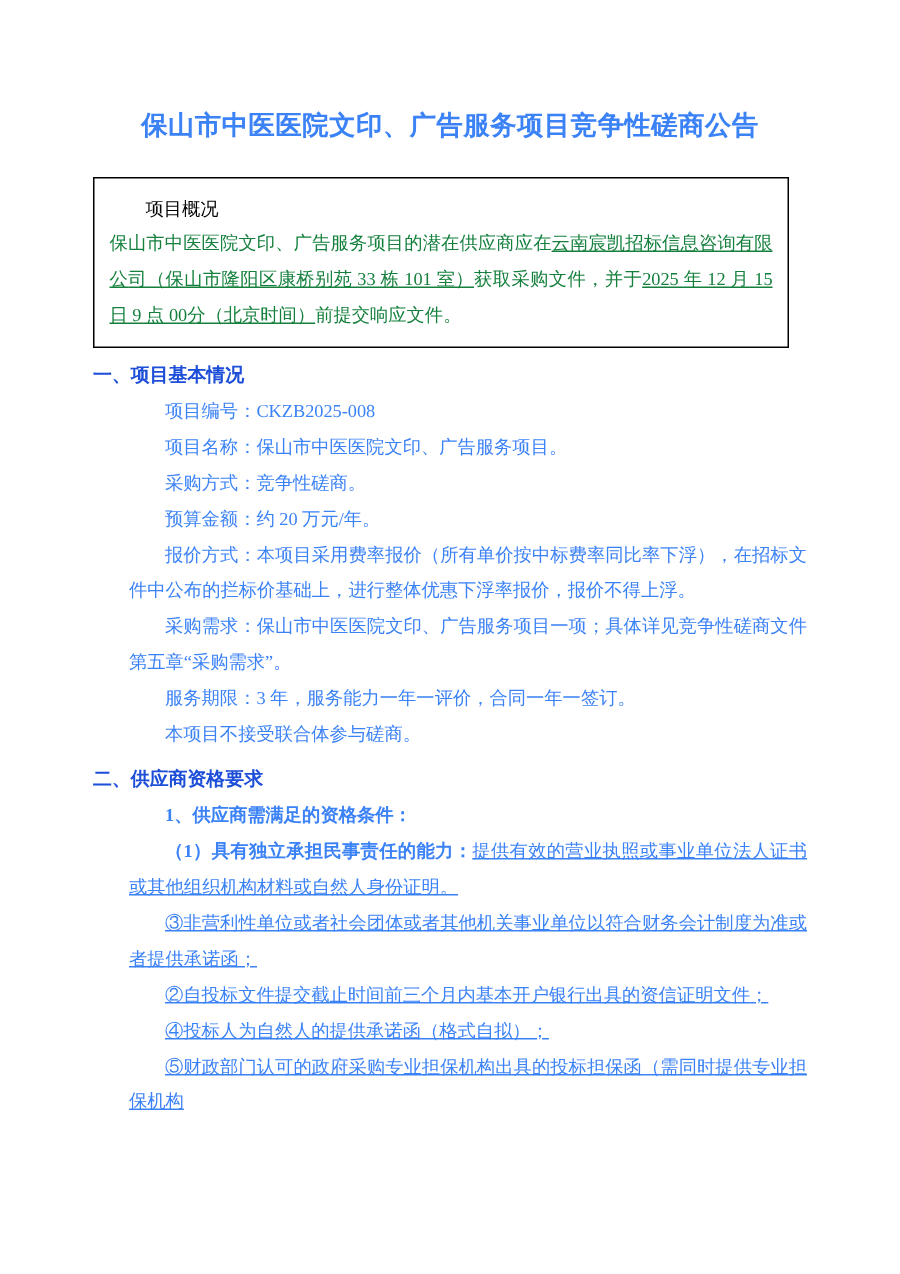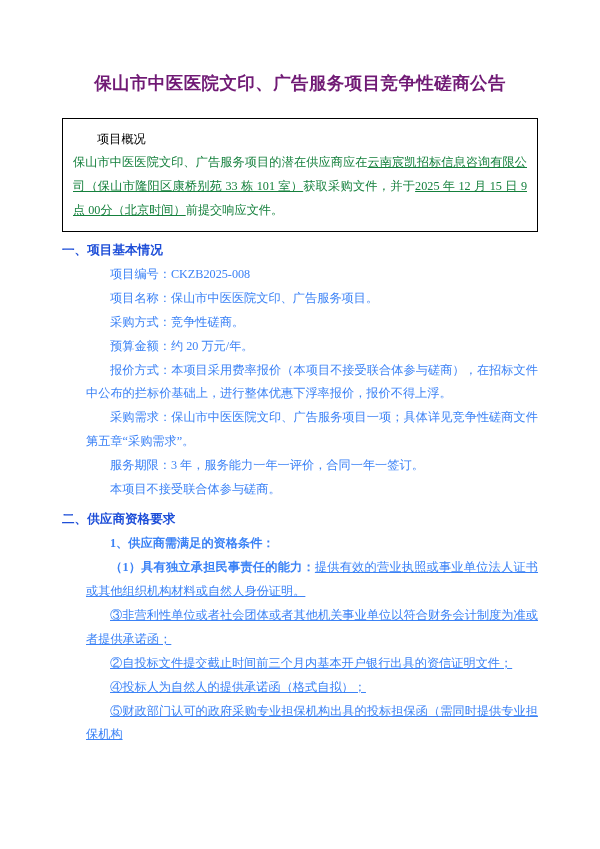--- a/index.html
+++ b/index.html
@@ -25,26 +25,26 @@
     top: 70px;
     width: 476px;
   }
   .doc-title {
     font-size: 17.5px;
     font-weight: bold;
     text-align: center;
     letter-spacing: 0.4px;
     line-height: 1.5;
     margin: 0 0 22px 0;
-    color: #701a75;
+    color: #3b82f6;
   }
   .overview-box {
     border: 1px solid #000;
     padding: 9px 10px 8px 10px;
-    margin: 0 0 6px 0;
+    margin: 0 12px 6px 0;
     box-sizing: border-box;
   }
   .overview-head {
     font-size: 12.2px;
     line-height: 1.9;
     margin-left: 24px;
     color: #000;
   }
   .overview-body {
     font-size: 12.2px;
@@ -93,21 +93,21 @@
         <span>保山市中医医院文印、广告服务项目的潜在供应商应在</span><span class="u">云南宸凯招标信息咨询有限公</span><span class="u">司（保山市隆阳区康桥别苑 33 栋 101 室）</span><span>获取采购文件，并于</span><span class="u">2025 年 12 月 15 日 9 点 00</span><span class="u">分（北京时间）</span><span>前提交响应文件。</span>
       </div>
     </div>
 
     <div class="section-title">一、项目基本情况</div>
 
     <p class="para indent2">项目编号：CKZB2025-008</p>
     <p class="para indent2">项目名称：保山市中医医院文印、广告服务项目。</p>
     <p class="para indent2">采购方式：竞争性磋商。</p>
     <p class="para indent2">预算金额：约 20 万元/年。</p>
-    <p class="para indent2">报价方式：本项目采用费率报价（本项目不接受联合体参与磋商），在招标文件中公布的拦标价基础上，进行整体优惠下浮率报价，报价不得上浮。</p>
+    <p class="para indent2">报价方式：本项目采用费率报价（所有单价按中标费率同比率下浮），在招标文件中公布的拦标价基础上，进行整体优惠下浮率报价，报价不得上浮。</p>
     <p class="para indent2">采购需求：保山市中医医院文印、广告服务项目一项；具体详见竞争性磋商文件第五章“采购需求”。</p>
     <p class="para indent2">服务期限：3 年，服务能力一年一评价，合同一年一签订。</p>
     <p class="para indent2">本项目不接受联合体参与磋商。</p>
 
     <div class="section-title">二、供应商资格要求</div>
 
     <p class="para indent2 b">1、供应商需满足的资格条件：</p>
 
     <p class="para indent2">
       <span class="b">（1）具有独立承担民事责任的能力：</span><span class="u">提供有效的营业执照或事业单位法人证书或其他组织机构材料或自然人身份证明。</span>

